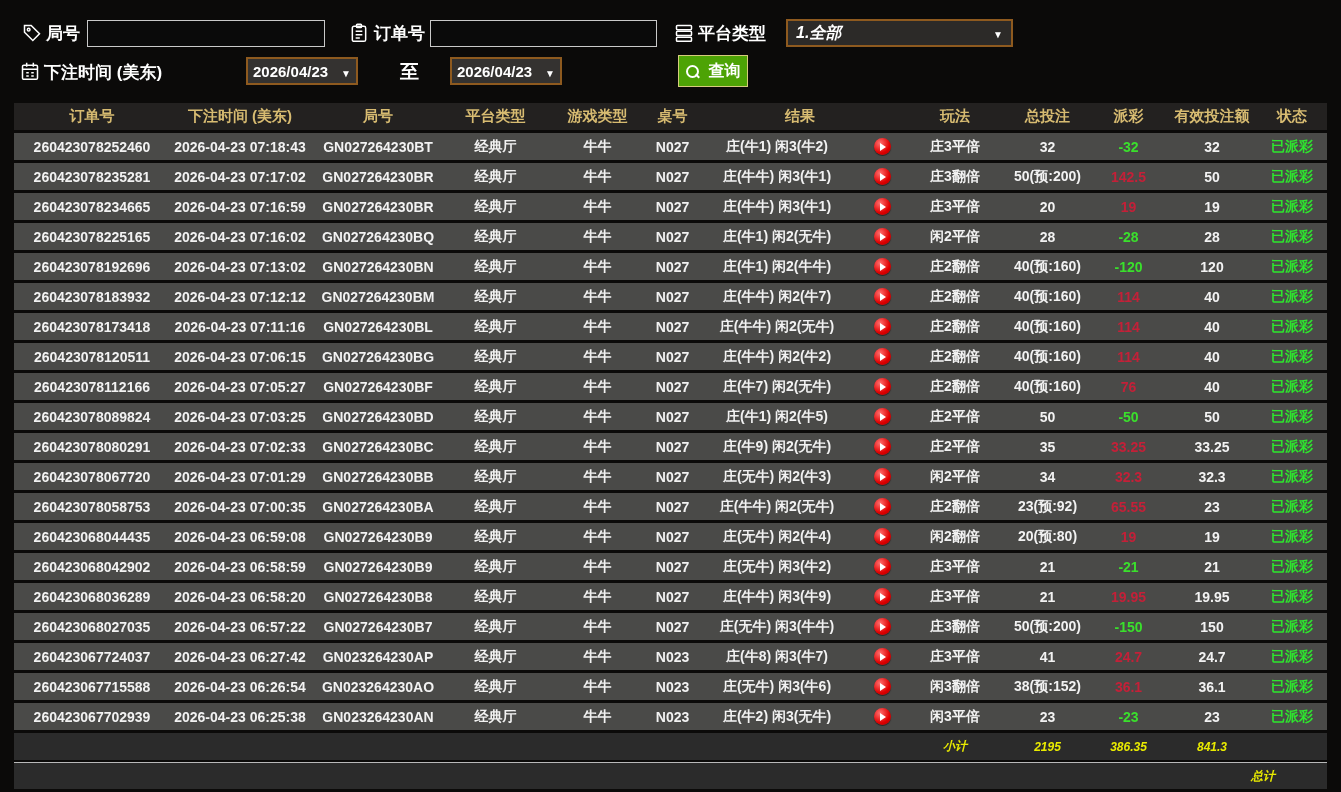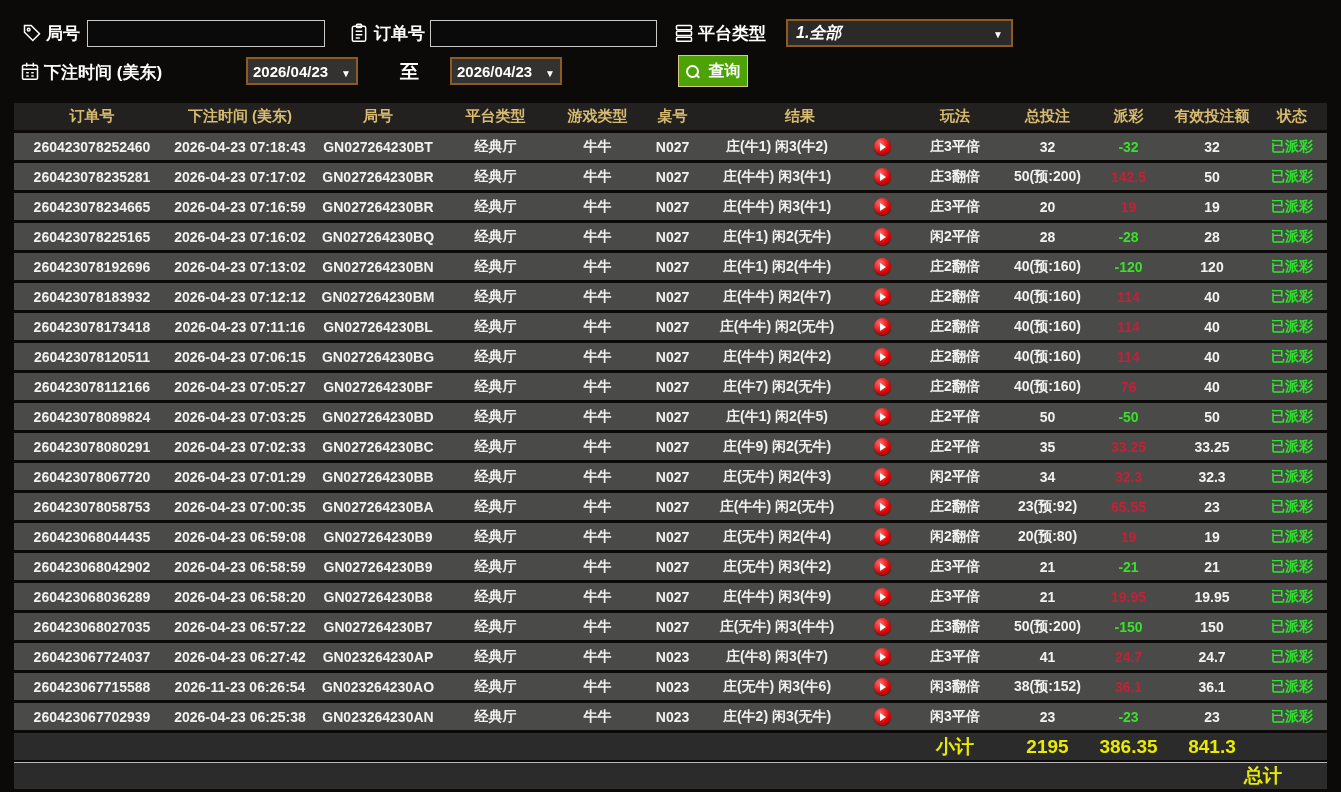--- a/index.html
+++ b/index.html
@@ -46,21 +46,21 @@
   .play{width:46px;display:flex;justify-content:center;cursor:pointer;}
   .play-dot{width:17px;height:17px;border-radius:50%;
         background:radial-gradient(circle at 35% 30%,#ff7070,#e00000 60%,#a80000);
         display:flex;align-items:center;justify-content:center;box-shadow:0 1px 1px rgba(0,0,0,.5);}
   .tri{width:0;height:0;border-left:6px solid #fff;border-top:4px solid transparent;
         border-bottom:4px solid transparent;margin-left:2px;}
   .payout.pos{color:var(--payout-positive);}
   .payout.neg{color:var(--payout-negative);}
   .status{color:var(--status-paid);}
   .total-row{background:var(--total-bg);margin-bottom:2px;}
-  .total-row .td{color:var(--totals-yellow);font-size:19px;}
+  .total-row .td{color:var(--totals-yellow);font-size:12px;font-style:italic;}
   .total-row .spacer{grid-column:1 / 8;}
   .total-row.grand{border-top:1px solid #b9b9b9;margin-bottom:0;gap:44px;}
   .watermark{position:absolute;left:1303px;top:769px;color:#9b9b9b;opacity:.55;
         font-size:15px;white-space:nowrap;margin-top:27px;}
 </style>
 </head>
 <body>
 
 <div class="screen">
 
@@ -526,21 +526,21 @@
     </span>
     <span class="td">庄3平倍</span>
     <span class="td">41</span>
     <span class="td payout pos">24.7</span>
     <span class="td">24.7</span>
     <span class="td status">已派彩</span>
   </div>
 
   <div class="trow">
     <span class="td">260423067715588</span>
-    <span class="td">2026-11-23 06:26:54</span>
+    <span class="td">2026-04-23 06:26:54</span>
     <span class="td">GN023264230AO</span>
     <span class="td">经典厅</span>
     <span class="td">牛牛</span>
     <span class="td">N023</span>
     <span class="td result">
       <span class="result-text">庄(无牛) 闲3(牛6)</span>
       <span class="play">
         <span class="play-dot">
                 <span class="tri"></span>
               </span>

